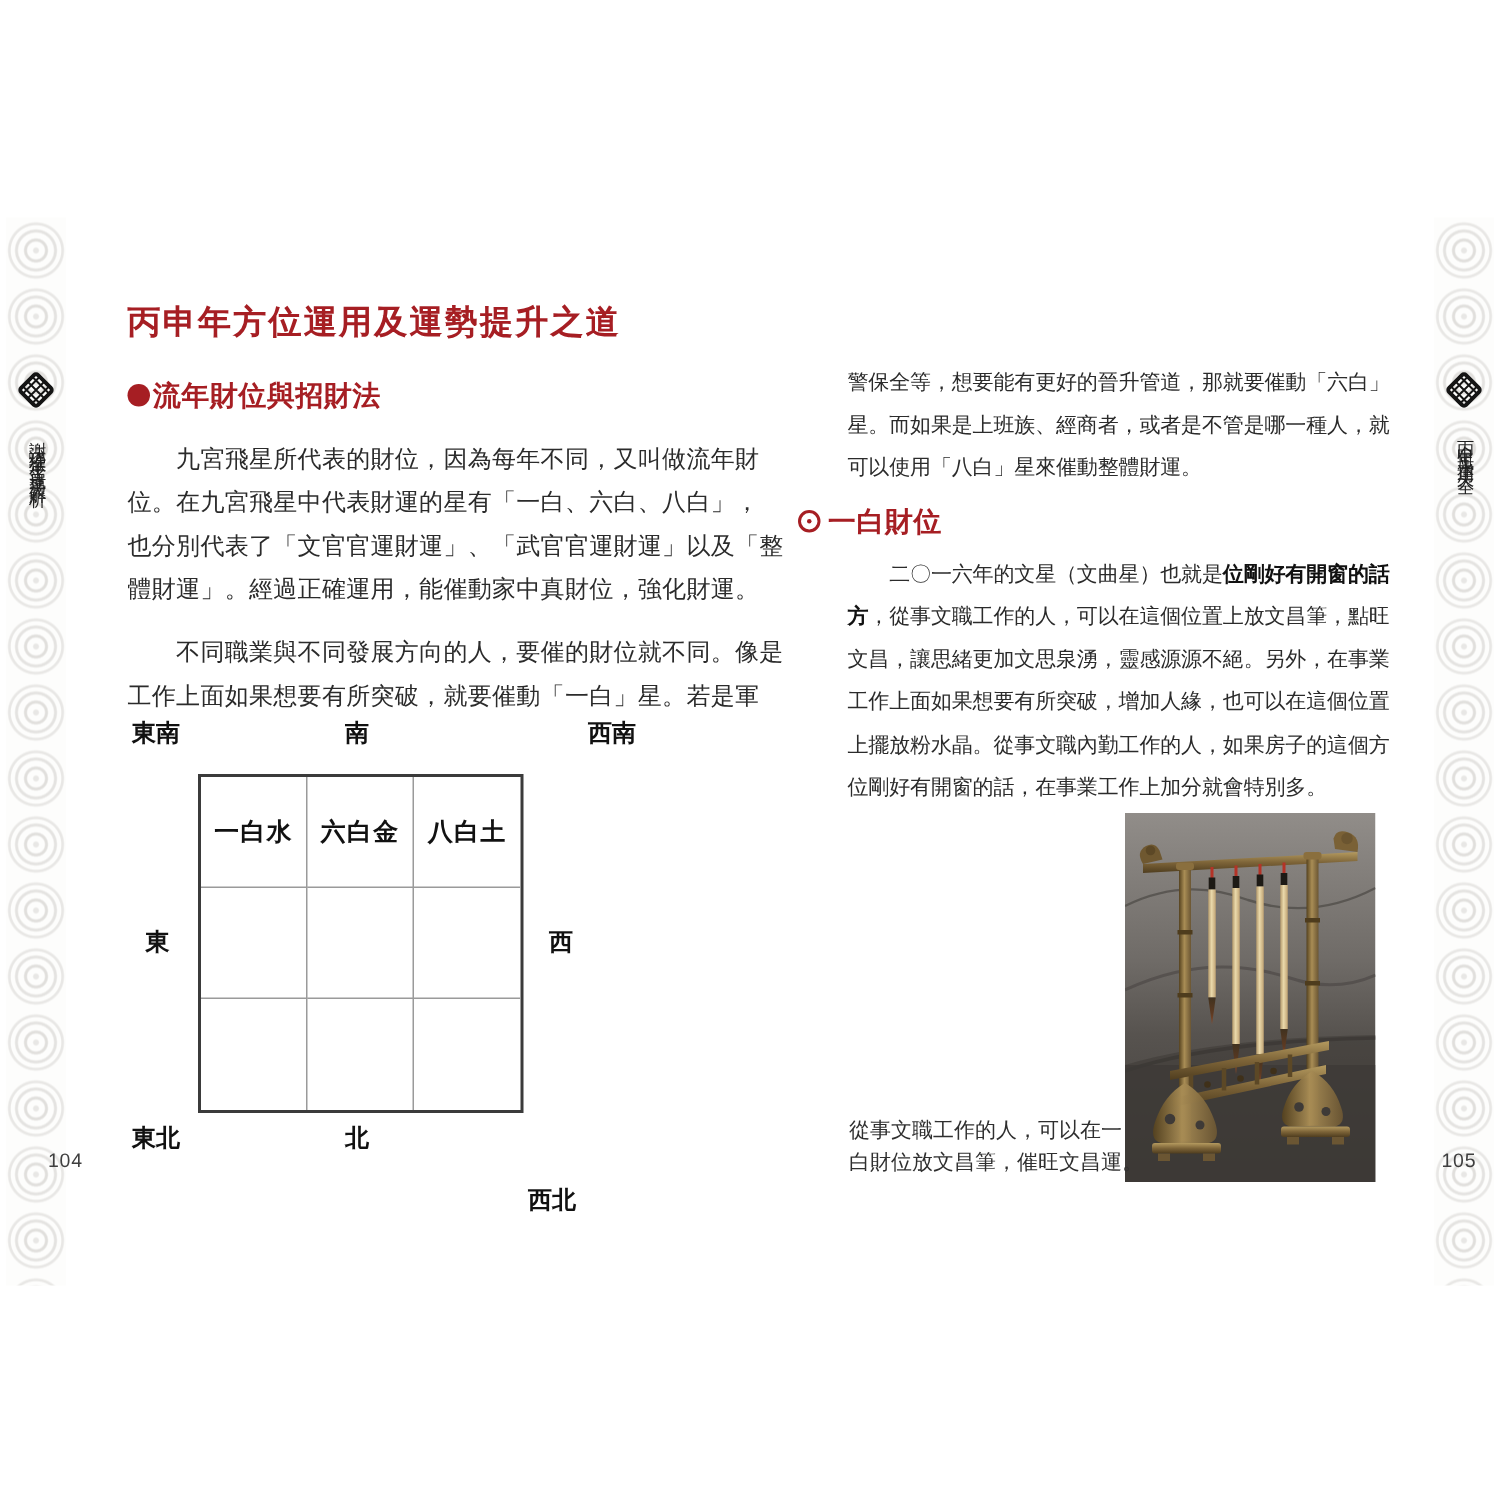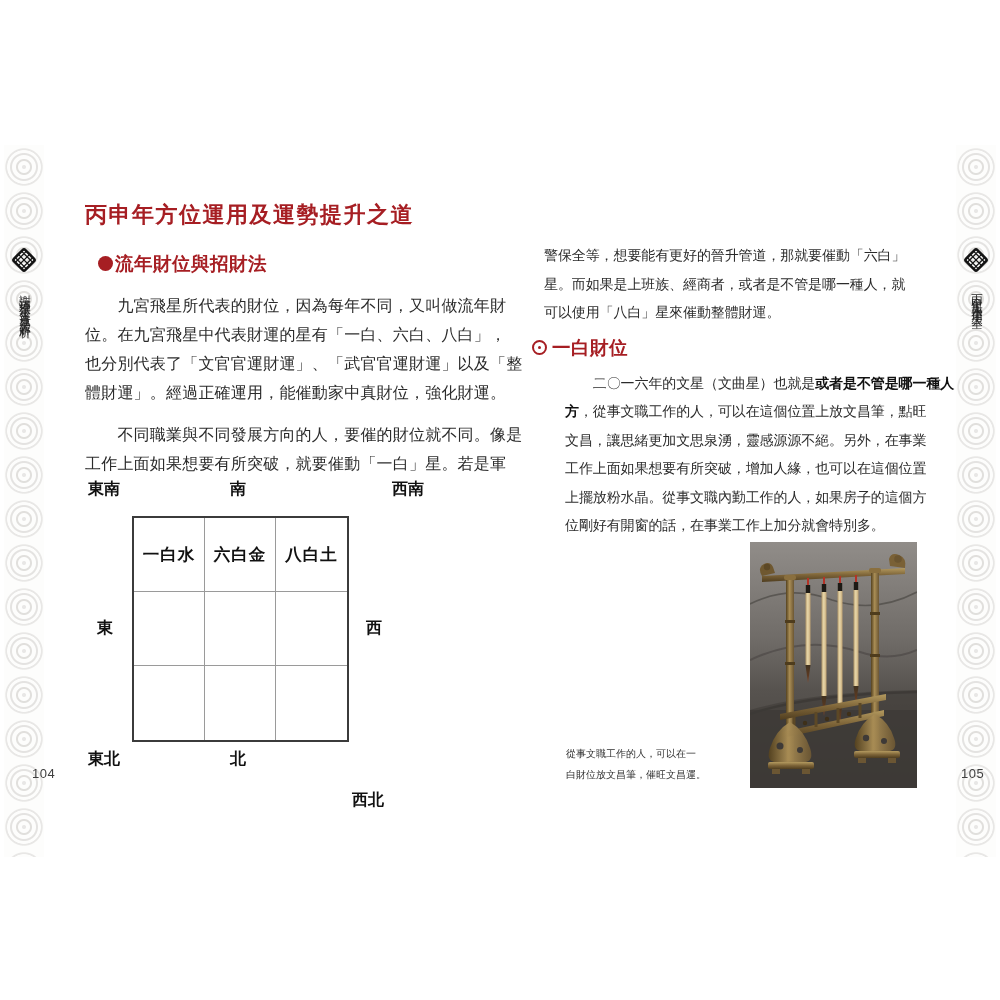--- a/index.html
+++ b/index.html
@@ -38,21 +38,21 @@
   #pagenum-right{left:961px;}
   
   .chapter-title{
     position:absolute;left:85px;top:200px;
     font-size:22px;font-weight:bold;color:var(--accent-red);letter-spacing:1.5px;
   }
   .section-head{
     position:absolute;display:flex;align-items:center;
     font-size:18.5px;font-weight:bold;color:var(--accent-red);letter-spacing:.5px;
   }
-  #section-left{left:98px;top:251px;}
+  #section-left{left:85px;top:251px;}
   #section-right{left:532px;top:335px;}
   .bullet-circle{
     display:inline-block;width:15px;height:15px;border-radius:50%;
     background:var(--accent-red);margin-right:2px;flex:0 0 auto;
   }
   .bullet-circledot{
     display:inline-block;width:11px;height:11px;border-radius:50%;
     border:2.2px solid var(--accent-red);margin-right:5px;position:relative;flex:0 0 auto;
   }
   .bullet-circledot::after{
@@ -71,27 +71,27 @@
     display:grid;grid-template-columns:71px 71px 71px;grid-template-rows:74px 74px 74px;
   }
   .grid .cell{
     border-right:1px solid #9a9a9a;border-bottom:1px solid #9a9a9a;
     display:flex;align-items:center;justify-content:center;
     font-size:16.5px;font-weight:bold;color:#111;box-sizing:border-box;letter-spacing:1px;
   }
   .grid .cell:nth-child(3n){border-right:none;}
   .grid .cell:nth-child(n+7){border-bottom:none;}
   
-  #para-r0{left:544px;top:241px;font-size:14px;line-height:28.5px;letter-spacing:-.1px;}
+  #para-r0{left:565px;top:241px;font-size:14px;line-height:28.5px;letter-spacing:-.1px;}
   #para-r1{left:565px;top:369px;font-size:14px;line-height:28.4px;letter-spacing:-.1px;}
   #para-r1 b{font-weight:bold;color:#111;}
   .photo{position:absolute;left:750px;top:542px;width:167px;height:246px;}
   .caption{
     position:absolute;left:566px;top:744px;width:185px;
-    font-size:10px;line-height:20.5px;color:#2f2f2f;white-space:nowrap;
+    font-size:14px;line-height:20.5px;color:#2f2f2f;white-space:nowrap;
   }
 </style>
 </head>
 <body>
 
 <div class="edge-strip left">
   <span class="knot">
     <svg width="26" height="26" viewBox="0 0 26 26">
       <g transform="rotate(45 13 13)" stroke="#141414" fill="none">
         <rect x="5" y="5" width="16" height="16" rx="2" stroke-width="2.6"></rect>
@@ -161,21 +161,21 @@
   <span class="line">星。而如果是上班族、經商者，或者是不管是哪一種人，就</span>
   <span class="line">可以使用「八白」星來催動整體財運。</span>
 </div>
 
 <div class="section-head" id="section-right">
   <span class="bullet-circledot"></span>
   <span>一白財位</span>
 </div>
 
 <div class="body-block" id="para-r1">
-  <span class="line"><span>　　二〇一六年的文星（文曲星）也就是</span><b>或者是不管是哪一種人</b></span>
+  <span class="line"><span>　　二〇一六年的文星（文曲星）也就是</span><b>位剛好有開窗的話</b></span>
   <span class="line"><b>方</b><span>，從事文職工作的人，可以在這個位置上放文昌筆，點旺</span></span>
   <span class="line">文昌，讓思緒更加文思泉湧，靈感源源不絕。另外，在事業</span>
   <span class="line">工作上面如果想要有所突破，增加人緣，也可以在這個位置</span>
   <span class="line">上擺放粉水晶。從事文職內勤工作的人，如果房子的這個方</span>
   <span class="line">位剛好有開窗的話，在事業工作上加分就會特別多。</span>
 </div>
 
 <div class="photo">
   <svg width="167" height="246" viewBox="0 0 167 246">
     <defs>

